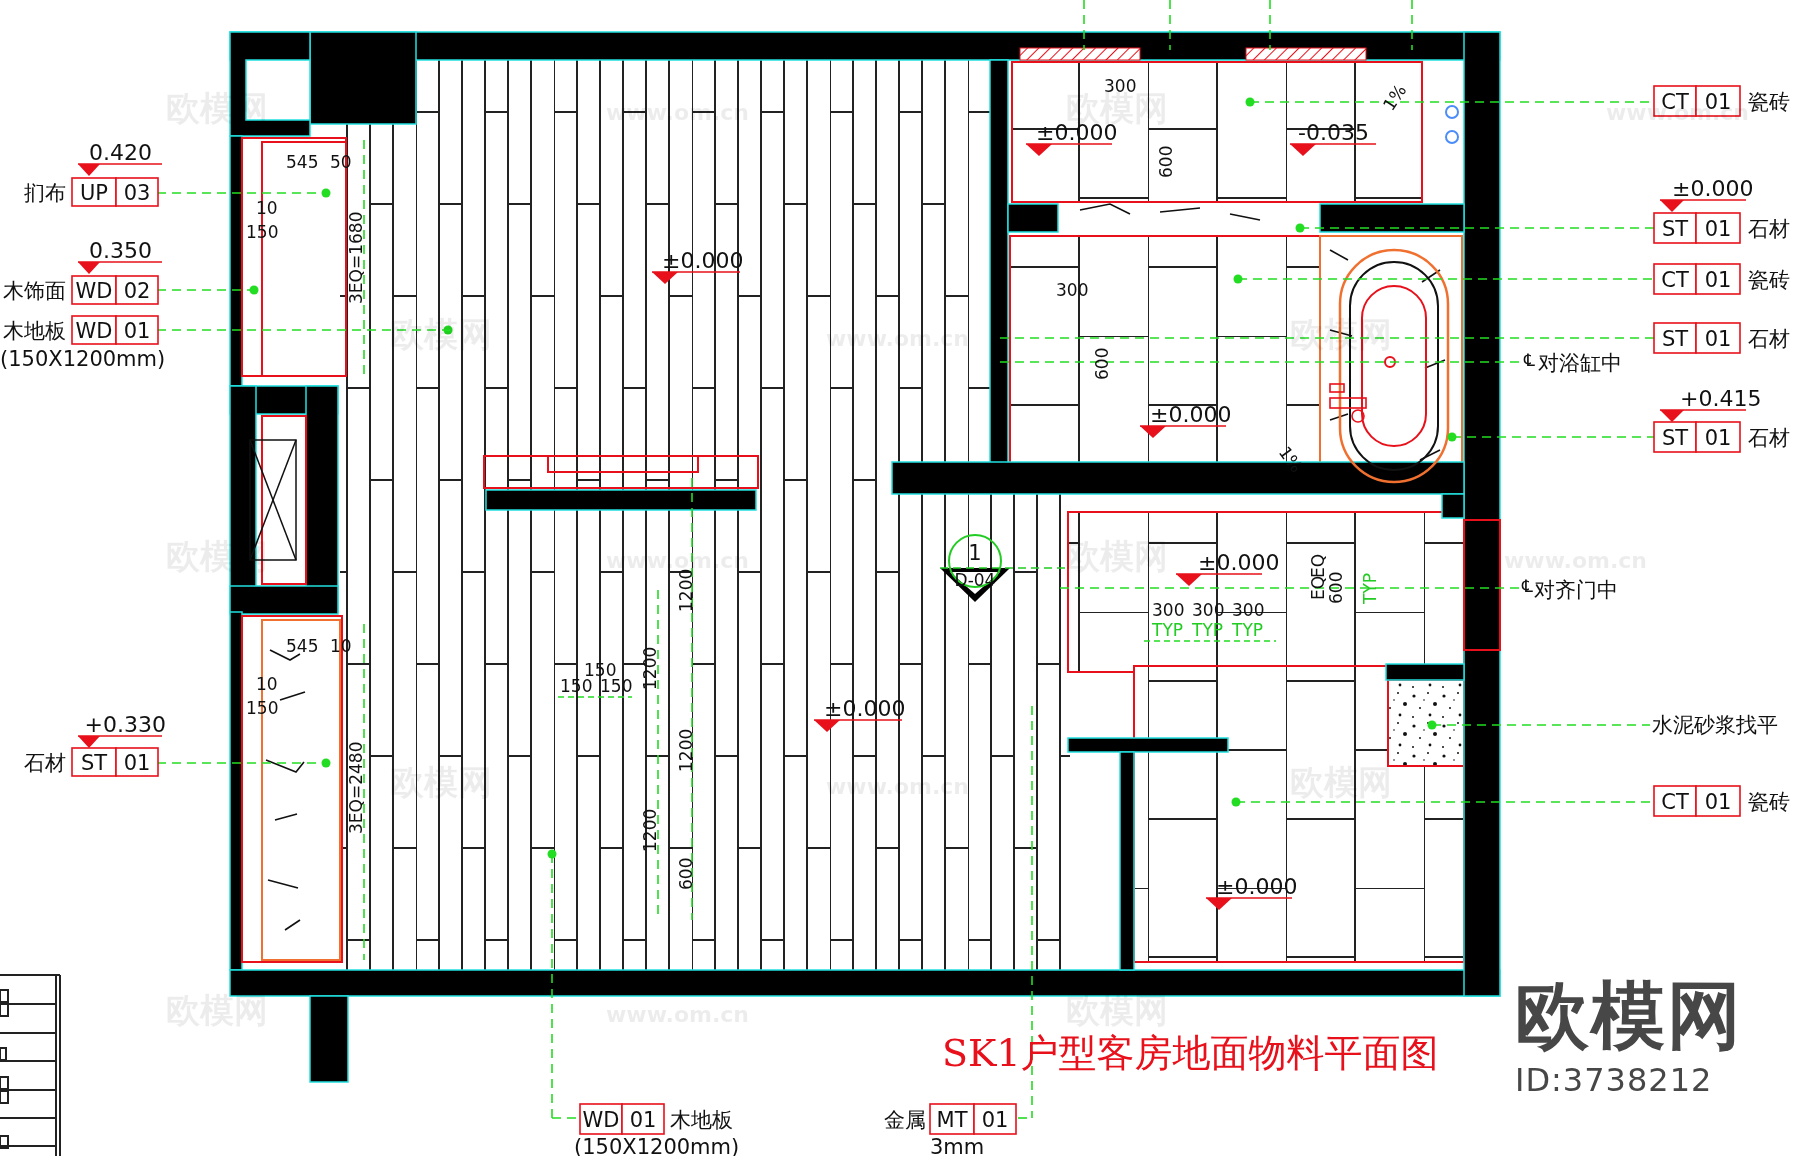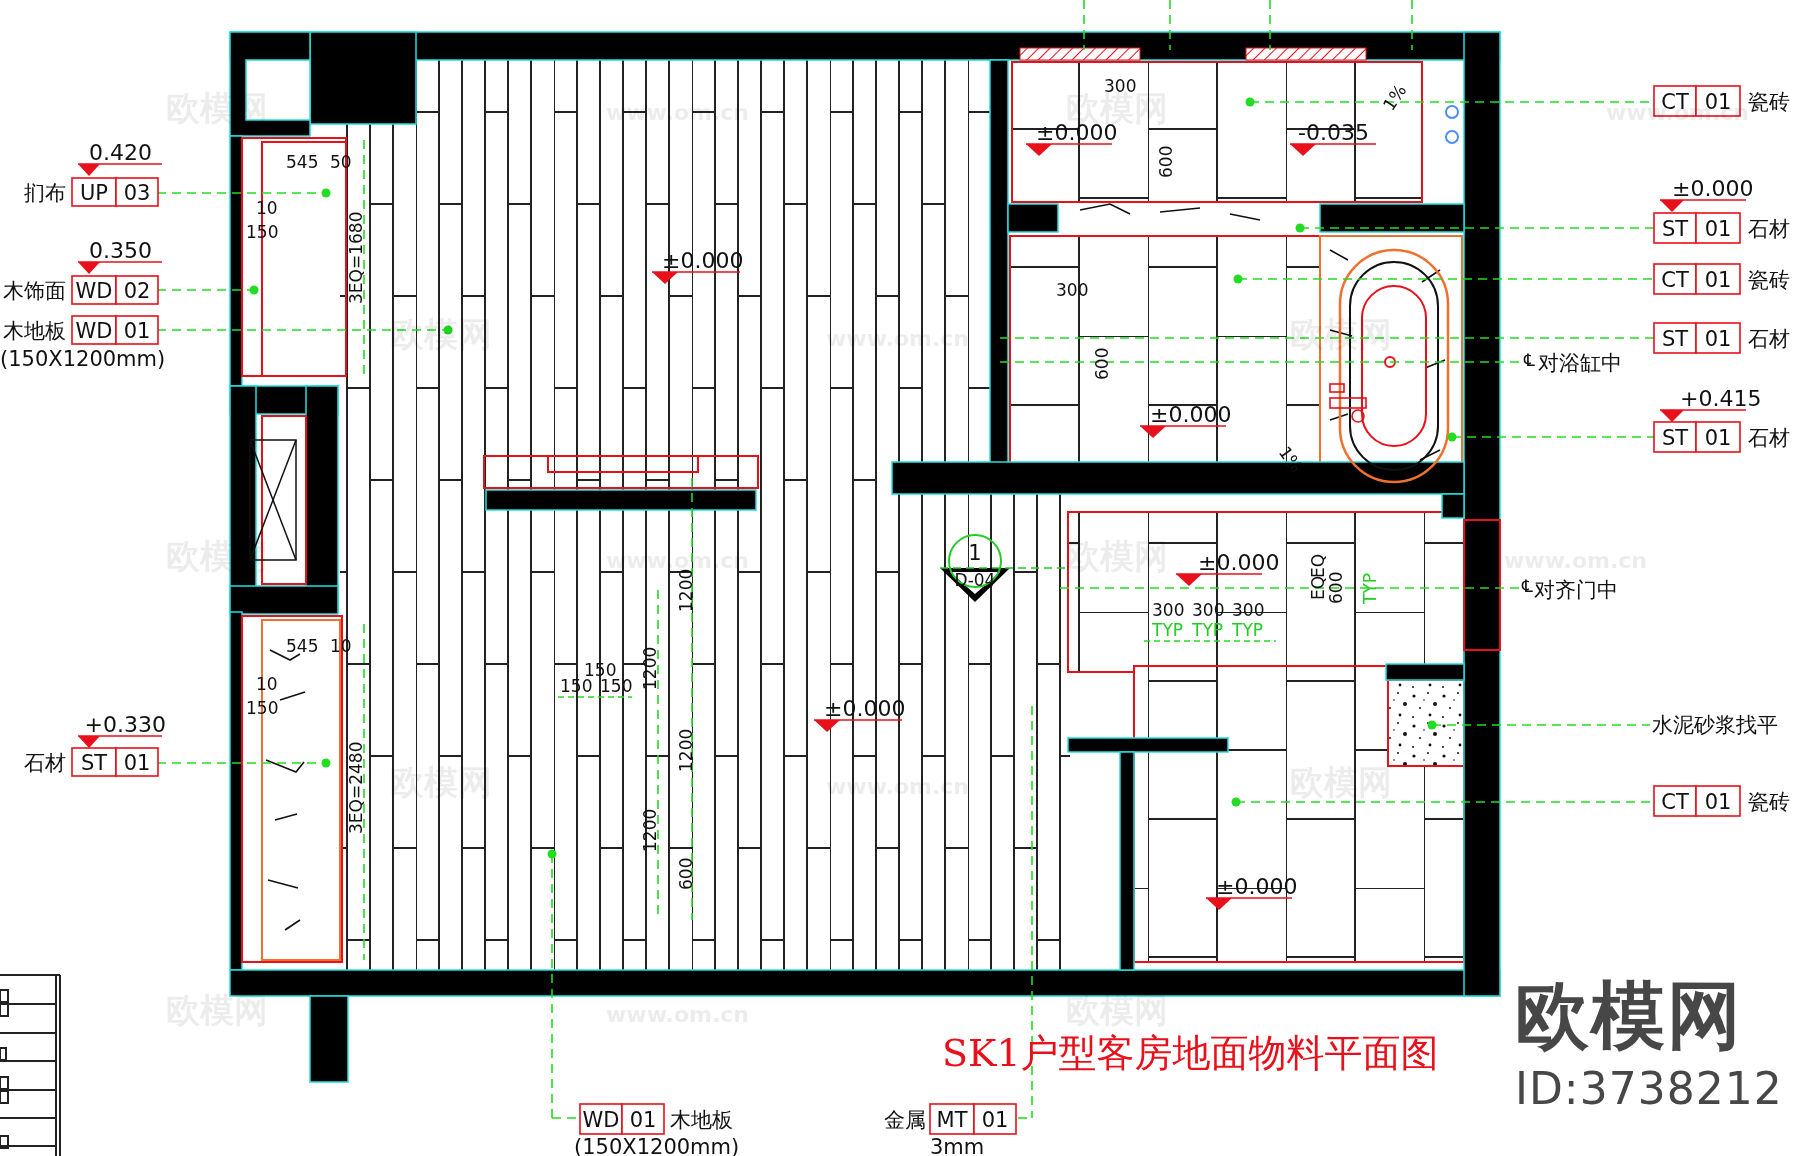--- a/index.html
+++ b/index.html
@@ -11,21 +11,21 @@
   .tmd { font-size: 21px; }
   .tag { font-size: 21px; fill: #111; }
   .lvl { font-size: 22px; fill: #111; }
   .title { font-family: "DejaVu Serif", serif; font-size: 38px; fill: #e8101a; }
   .dim { font-size: 17px; fill: #111; }
   .dimg { font-size: 17px; fill: #22cc22; }
   .wm { font-family: "DejaVu Sans", sans-serif; fill: #000; opacity: 0.07; font-size: 34px; font-weight: bold; }
   .brand { position: absolute; left: 1515px; top: 975px; color: #474747;
            font-family: "DejaVu Sans", sans-serif; }
   .brand .logo { font-size: 74px; font-weight: bold; letter-spacing: 2px; line-height: 80px; }
-  .brand .id { font-size: 44px; line-height: 50px; letter-spacing: 1px; margin-top: 9px; }
+  .brand .id { font-size: 32px; line-height: 50px; letter-spacing: 1px; }
 </style>
 </head>
 <body>
 
 <svg id="plan" viewBox="0 0 1800 1156" xmlns="http://www.w3.org/2000/svg">
   <defs>
     <pattern id="woodTiles" x="416" y="60" width="138" height="552" patternUnits="userSpaceOnUse">
       <rect width="138" height="552" fill="#fff"></rect>
       <line x1="0" y1="0" x2="0" y2="552" stroke="#222" stroke-width="2"></line>
       <line x1="23" y1="0" x2="23" y2="552" stroke="#222" stroke-width="2"></line>

